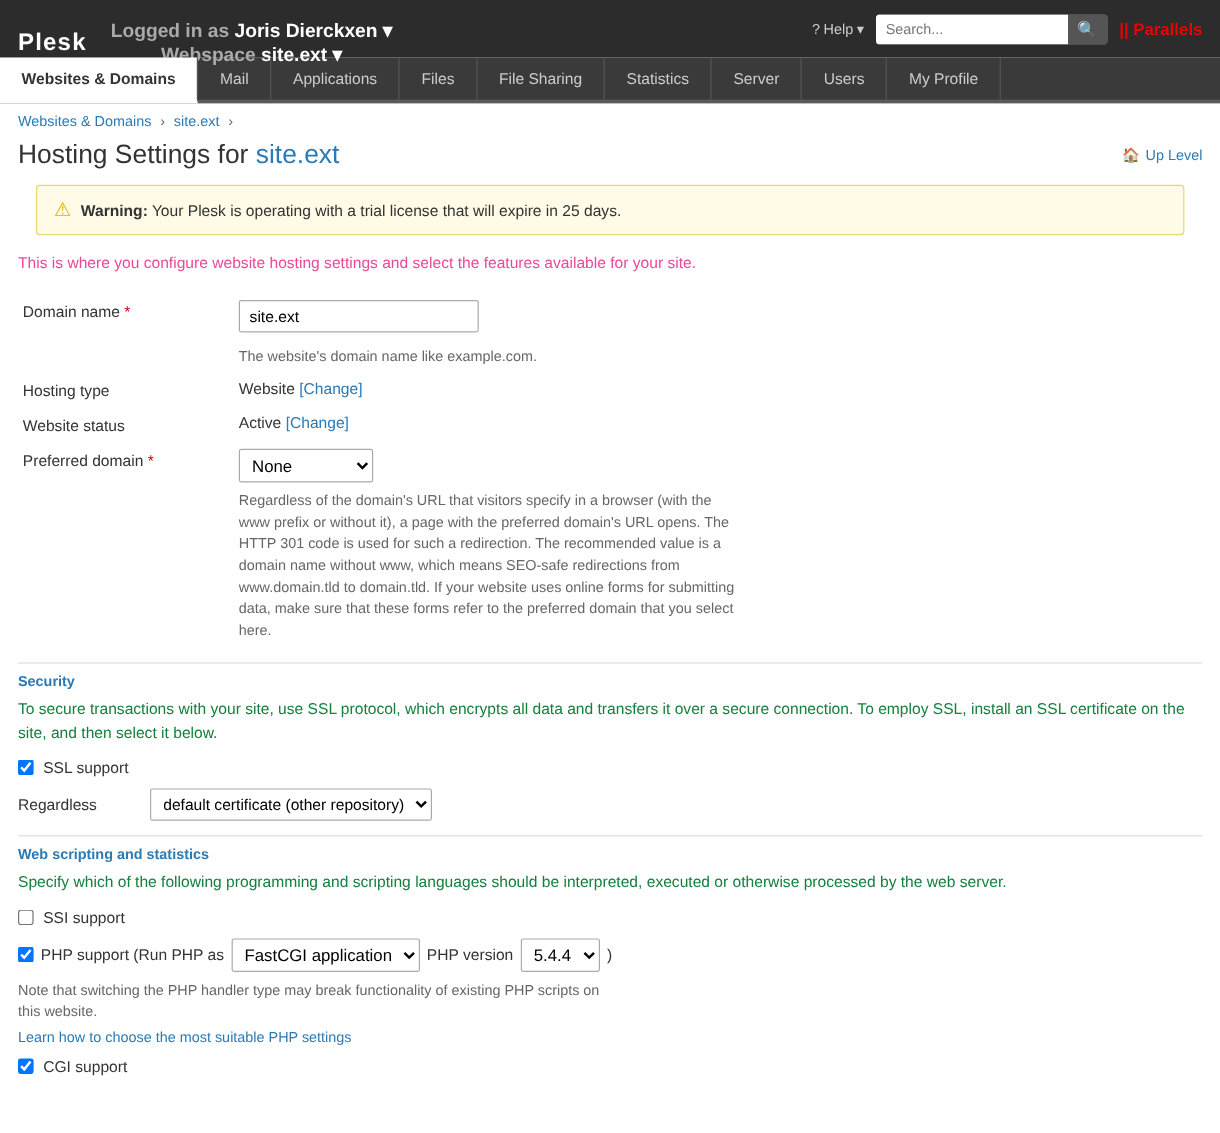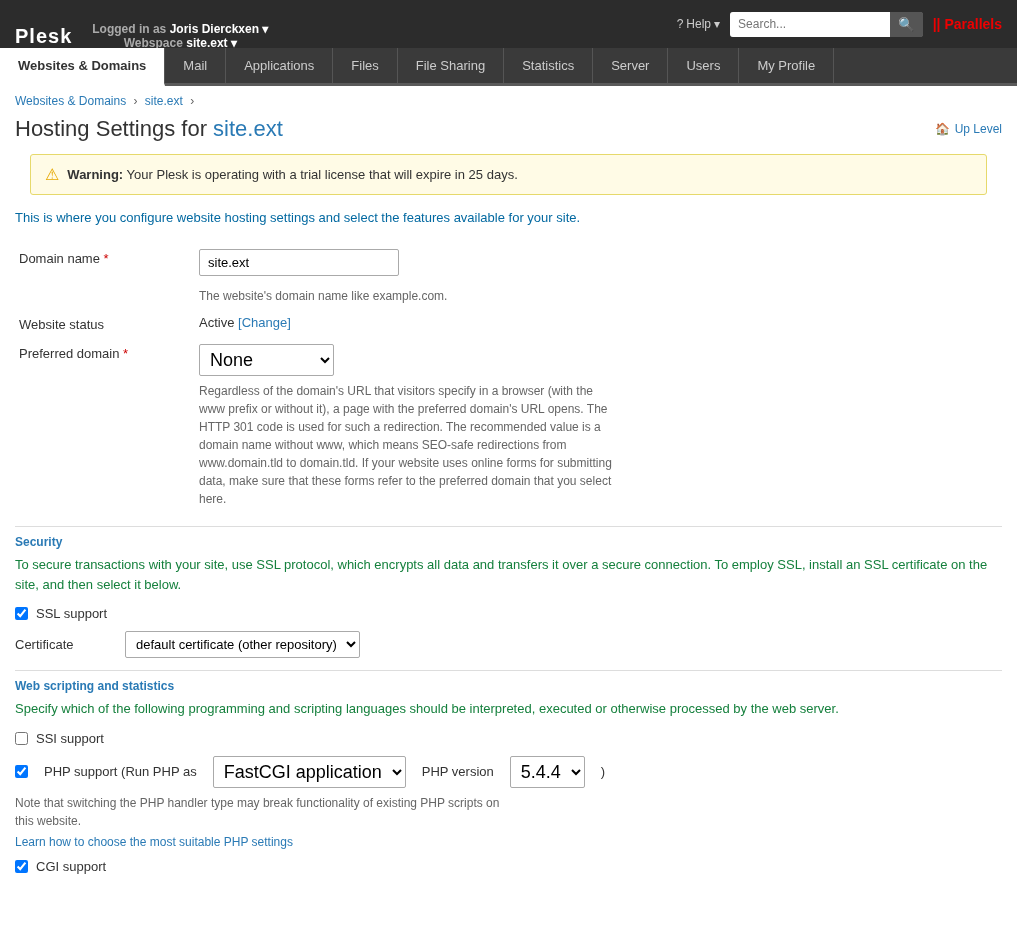--- a/index.html
+++ b/index.html
@@ -9,21 +9,21 @@
     .header {
       background: #2c2c2c;
       display: flex;
       align-items: center;
       padding: 0 15px;
       height: 48px;
       justify-content: space-between;
     }
     .header-left { display: flex; align-items: center; gap: 20px; margin-top: 24px; }
     .plesk-logo { color: #fff; font-size: 20px; font-weight: bold; letter-spacing: 1px; }
-    .header-user { color: #ccc; font-size: 12px; text-align: center; }
+    .header-user { color: #ccc; font-size: 16px; text-align: center; }
     .header-user span { color: #fff; font-weight: bold; }
     .header-right { display: flex; align-items: center; gap: 10px; }
     .help-btn { color: #ccc; font-size: 12px; cursor: pointer; display: flex; align-items: center; gap: 3px; }
     .search-box { display: flex; background: #737373; border-radius: 3px; overflow: hidden; }
     .search-input { border: none; outline: none; padding: 4px 8px; font-size: 12px; width: 160px; color: #999; }
     .search-btn { background: #555; border: none; padding: 5px 8px; cursor: pointer; color: #fff; }
     .parallels-logo { color: #fff; font-size: 14px; font-weight: bold; }
     .parallels-logo span { color: #e00; }
 
     
@@ -91,21 +91,21 @@
       padding: 10px 14px;
       display: flex;
       align-items: center;
       gap: 8px;
       font-size: 13px;
     }
     .warning-icon { color: #e6a800; font-size: 16px; }
 
     
     .content { padding: 0 15px; }
-    .intro-text { font-size: 13px; color: #0369a1; margin-bottom: 18px; }
+    .intro-text { font-size: 13px; color: #ec4899; margin-bottom: 18px; }
 
     
     .form-table { width: 100%; border-collapse: collapse; }
     .form-table tr td { padding: 6px 4px; vertical-align: top; }
     .form-table .label-cell {
       width: 180px;
       color: #333;
       font-size: 13px;
       padding-top: 8px;
       white-space: nowrap;
@@ -120,21 +120,21 @@
       outline: none;
     }
     .hint-text { color: #666; font-size: 12px; margin-top: 13px; }
     .doc-root-row { display: flex; align-items: center; gap: 5px; }
     .home-icon { font-size: 16px; }
     .slash { color: #666; }
     .select-field {
       border: 1px solid #aaa;
       border-radius: 2px;
       padding: 4px 6px;
-      font-size: 18px;
+      font-size: 14px;
       background: #fff;
       outline: none;
       cursor: pointer;
     }
     .preferred-desc {
       font-size: 12px;
       color: #666;
       margin-top: 6px;
       max-width: 420px;
       line-height: 1.5;
@@ -183,21 +183,21 @@
       padding: 4px 6px;
       font-size: 13px;
       background: #fff;
       min-width: 220px;
     }
 
     
     .php-row {
       display: flex;
       align-items: center;
-      gap: 16px;
+      gap: 6px;
       margin-bottom: 6px;
       flex-wrap: wrap;
     }
     .note-text {
       font-size: 12px;
       color: #666;
       margin-bottom: 4px;
       line-height: 1.5;
       max-width: 500px;
     }
@@ -276,20 +276,24 @@
       <tbody>
           <tr>
         <td class="label-cell">
           <span>Domain name</span>
           <span class="required"> *</span>
         </td>
         <td>
           <input type="text" class="form-input" value="site.ext" style="">
           <div class="hint-text">The website's domain name like example.com.</div>
         </td>
+      </tr>
+      <tr>
+        <td class="label-cell">Hosting type</td>
+        <td><span>Website</span> <a href="#" style="color:#2a7ab5;text-decoration:none;">[Change]</a></td>
       </tr>
       <tr>
         <td class="label-cell">Website status</td>
         <td><span>Active</span> <a href="#" style="color:#2a7ab5;text-decoration:none;">[Change]</a></td>
       </tr>
       <tr>
         <td class="label-cell">
           <span>Preferred domain</span>
           <span class="required"> *</span>
         </td>
@@ -308,21 +312,21 @@
     <hr class="section-divider">
     <div class="section-title">Security</div>
     <p class="section-desc">To secure transactions with your site, use SSL protocol, which encrypts all data and transfers it over a secure connection. To employ SSL, install an SSL certificate on the site, and then select it below.</p>
 
     <div class="checkbox-row">
       <input type="checkbox" id="ssl-support" checked="" style="">
       <label for="ssl-support" class="checkbox-label">SSL support</label>
     </div>
 
     <div class="cert-row">
-      <span class="cert-label">Certificate</span>
+      <span class="cert-label">Regardless</span>
       <select class="cert-select select-field">
         <option>default certificate (other repository)</option>
         <option>other</option>
       </select>
     </div>
 
     <hr class="section-divider">
     <div class="section-title">Web scripting and statistics</div>
     <p class="section-desc">Specify which of the following programming and scripting languages should be interpreted, executed or otherwise processed by the web server.</p>
 

